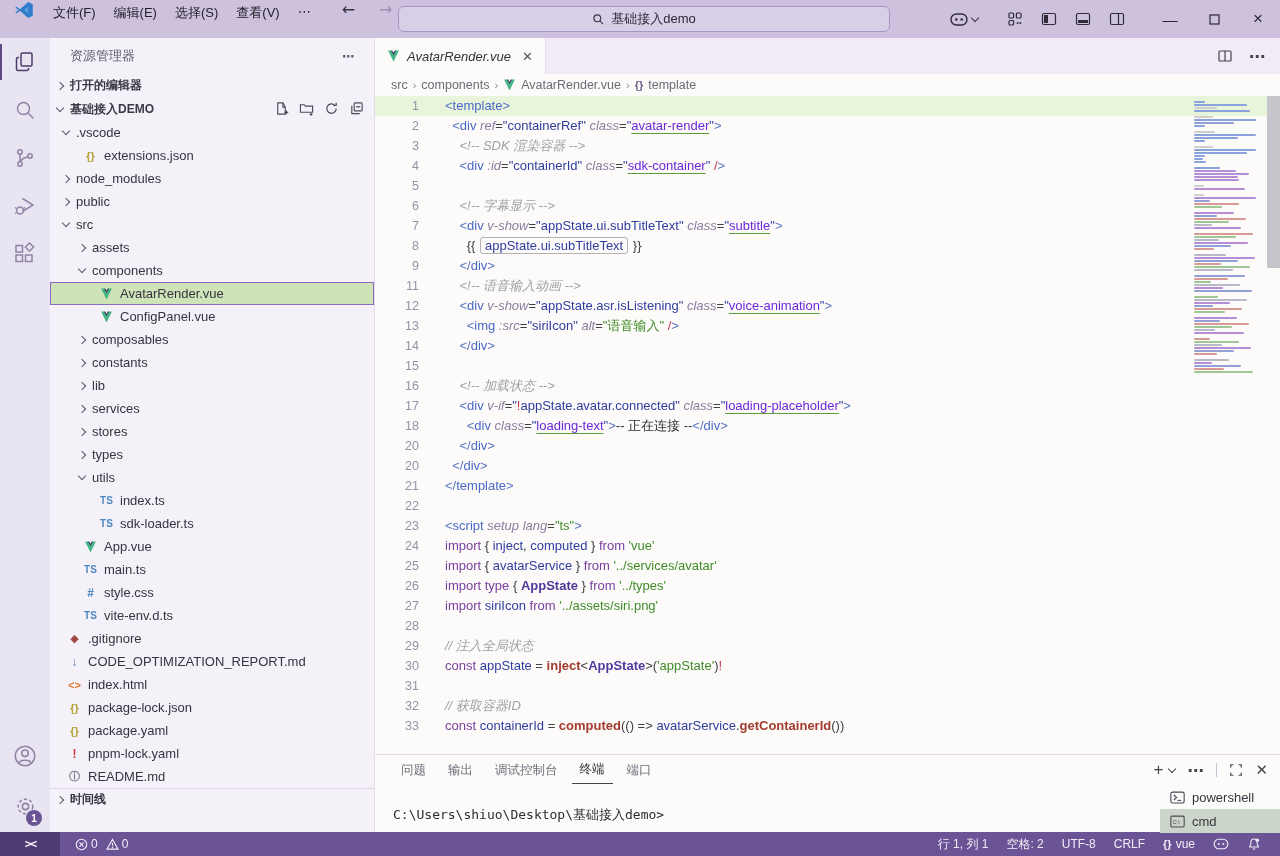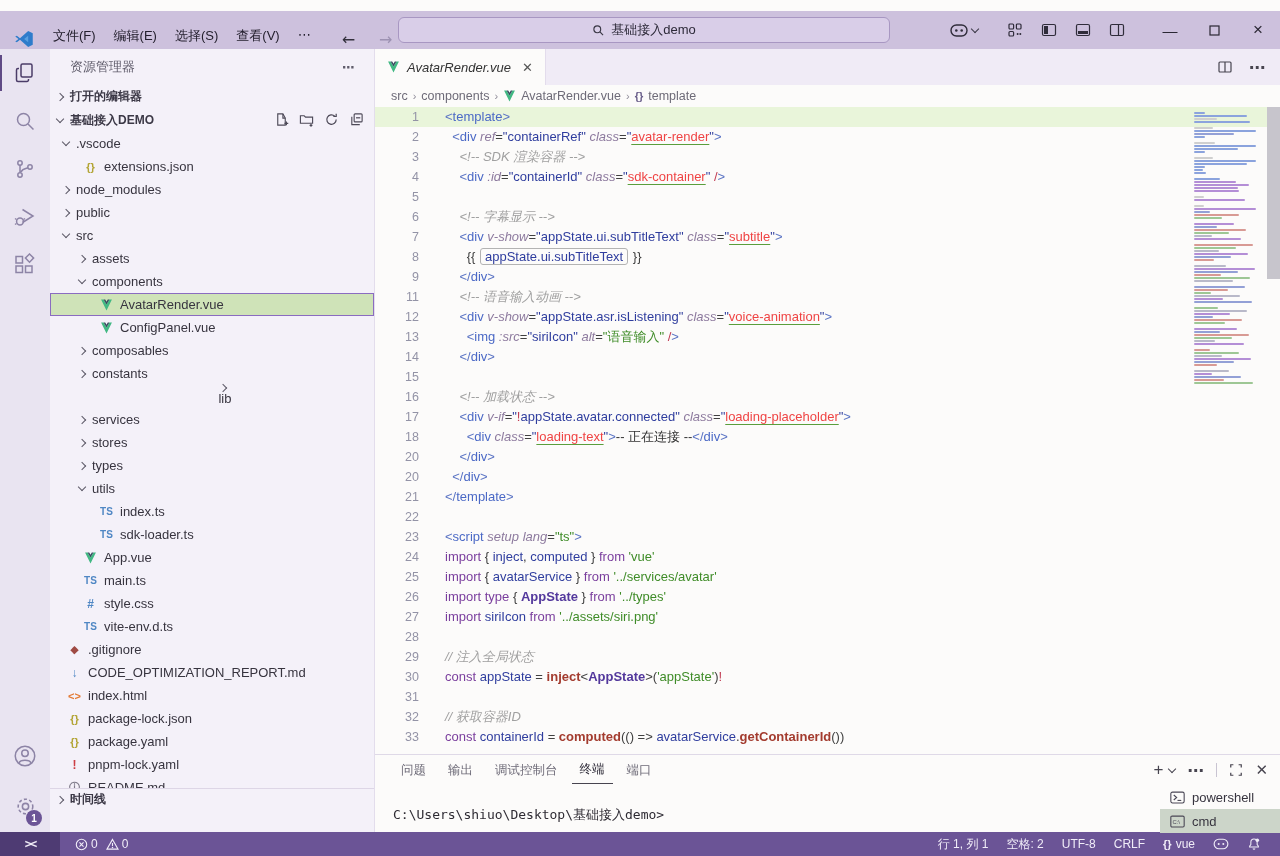--- a/index.html
+++ b/index.html
@@ -1,20 +1,20 @@
 <!DOCTYPE html>
 <html><head>
 <meta charset="utf-8">
 <style>
   *{box-sizing:border-box;margin:0;padding:0;font-family:"Liberation Sans","DejaVu Sans",sans-serif;}
   html,body{width:1280px;height:856px;overflow:hidden;background:#fcfbfa;}
   #app{width:1280px;height:856px;display:flex;flex-direction:column;position:relative;}
 
   
-  #titlebar{height:38px;background:#cdc1dd;display:flex;align-items:flex-end;flex:0 0 38px;position:relative;margin-top:11px;}
+  #titlebar{height:38px;background:#cdc1dd;display:flex;align-items:flex-start;flex:0 0 38px;position:relative;}
   #titlebar .logo{margin:0 10px 0 14px;display:flex;}
   .menu-item{font-size:13px;color:#24202e;padding:4px 9px;border-radius:5px;cursor:default;}
   .nav-arrow{font-size:16px;color:#33303c;margin:0 12px;font-family:"DejaVu Sans",sans-serif;}
   .nav-arrow.fwd{color:#9d92b2;}
   #searchbox{position:absolute;left:398px;top:6px;width:492px;height:26px;background:#d9cee8;border:1px solid #a897c2;border-radius:6px;display:flex;align-items:center;justify-content:center;gap:6px;font-size:13px;color:#2c2938;}
   #tb-right{margin-left:auto;display:flex;align-items:center;height:38px;}
   .tb-ic{display:flex;align-items:center;margin:0 9px;color:#2f2c3a;}
   .win-btn{width:44px;height:38px;display:flex;align-items:center;justify-content:center;font-size:15px;color:#2a2733;}
   .chev-s{width:6px;height:6px;border-right:1.4px solid #3a3745;border-bottom:1.4px solid #3a3745;transform:rotate(45deg);display:inline-block;margin-left:4px;margin-top:-3px;}
 
@@ -62,21 +62,21 @@
   #code-wrap{flex:1;position:relative;overflow:hidden;background:#fcfbfa;}
   #code-area{font-family:"DejaVu Sans Mono","Liberation Mono",monospace;font-size:13px;line-height:20px;}
   .cline{height:20px;display:flex;white-space:pre;}
   .cline.hl{background:#e9f5da;}
   .ln{width:44px;text-align:right;color:#9393a6;flex:0 0 44px;font-size:12.5px;}
   .lc{padding-left:26px;}
   .tk-tag{color:#4b69c6;}.tk-br{color:#5b74c4;}
   .tk-attr{color:#8d7a9e;font-style:italic;}
   .tk-nav{color:#2f3d9e;}
   .tk-navbox{color:#2f3d9e;border:1px solid #b3b3b3;border-radius:3px;padding:0 4px;margin:0 1px;}
-  .tk-cls{color:#ef4444;text-decoration:underline;text-decoration-color:#5a9e3c;text-underline-offset:3px;}
+  .tk-cls{color:#6d28d9;text-decoration:underline;text-decoration-color:#5a9e3c;text-underline-offset:3px;}
   .tk-str{color:#3f8c28;}
   .tk-com{color:#a0a0a0;font-style:italic;}
   .tk-kw{color:#7a3e9d;}
   .tk-fn{color:#a33b2e;font-weight:bold;}
   .tk-typ{color:#53389c;font-weight:bold;}
   .tk-ex{color:#c13b52;}
   .tk-pl,.tk-op{color:#404040;}
   .tk-txt{color:#333;}
 
   #minimap{position:absolute;right:16px;top:5px;width:70px;}
@@ -320,21 +320,21 @@
             <span class="tlabel">ConfigPanel.vue</span>
           </div>
           <div class="trow" style="padding-left: 26px;">
             <span class="chev"></span>
             <span class="tlabel">composables</span>
           </div>
           <div class="trow" style="padding-left: 26px;">
             <span class="chev"></span>
             <span class="tlabel">constants</span>
           </div>
-          <div class="trow" style="padding-left: 26px; flex-direction: column;">
+          <div class="trow" style="padding-left: 26px;">
             <span class="chev"></span>
             <span class="tlabel">lib</span>
           </div>
           <div class="trow" style="padding-left: 26px;">
             <span class="chev"></span>
             <span class="tlabel">services</span>
           </div>
           <div class="trow" style="padding-left: 26px;">
             <span class="chev"></span>
             <span class="tlabel">stores</span>

